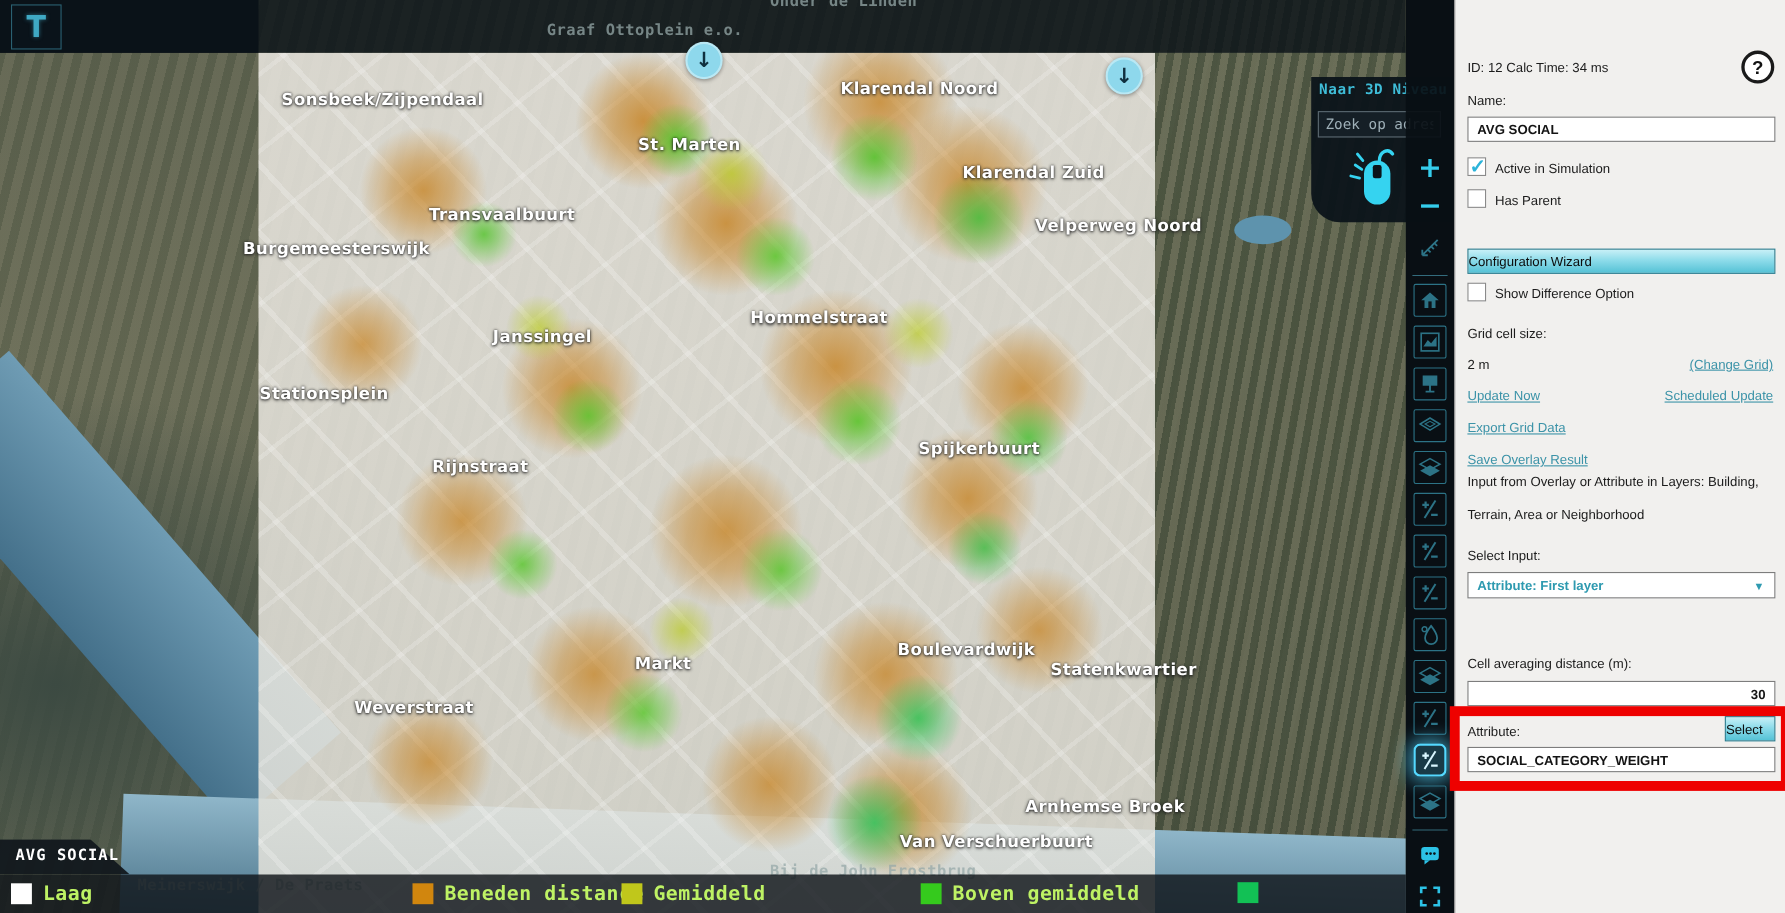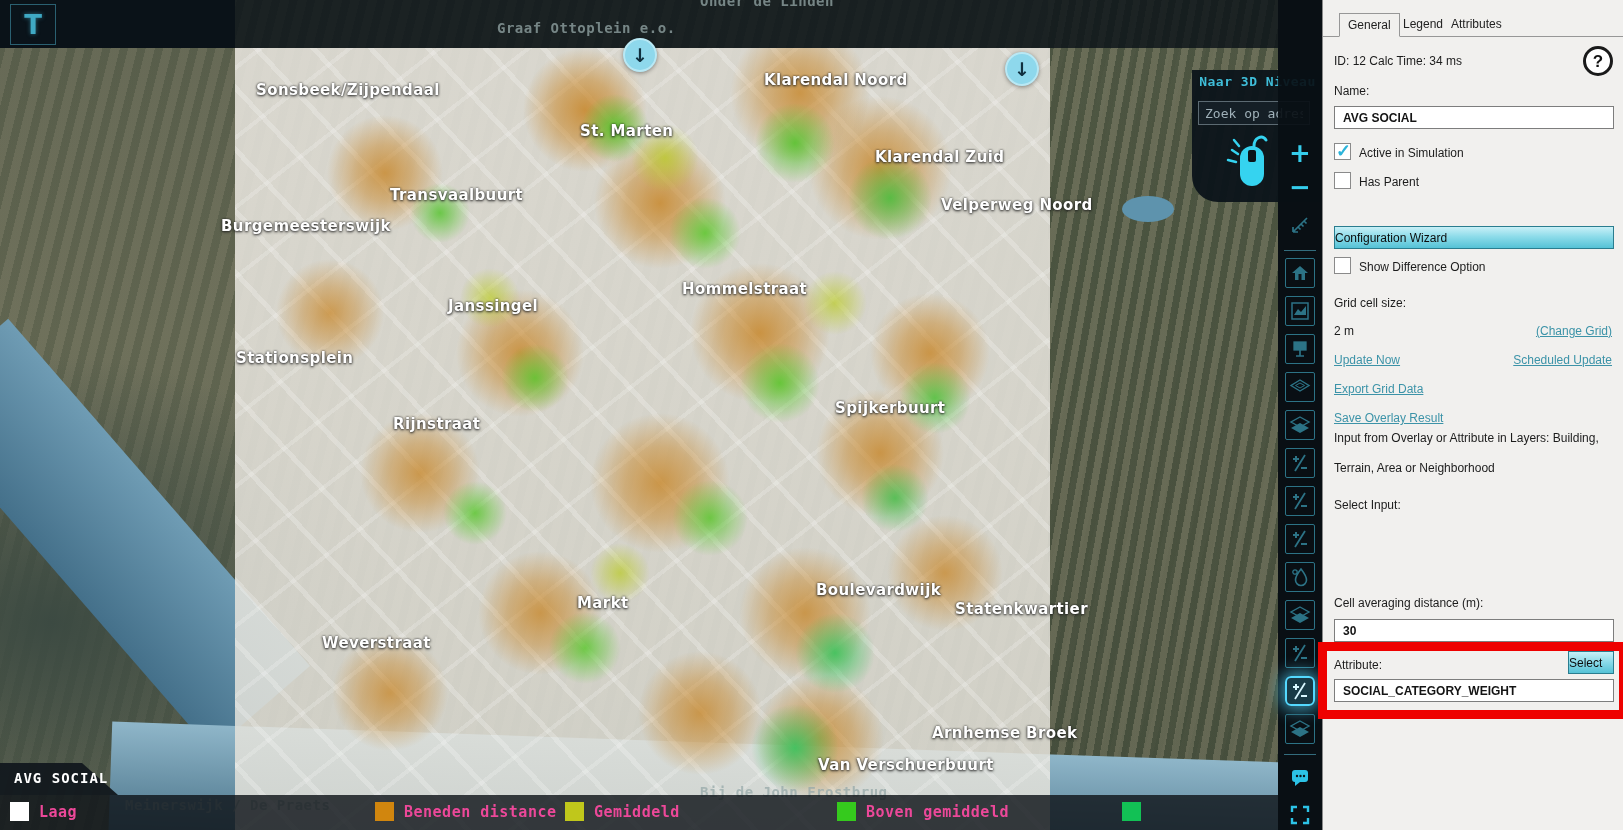--- a/index.html
+++ b/index.html
@@ -117,22 +117,22 @@
   #legend-tab { position:absolute; left:0; top:763px; width:118px; height:32px;
        background:rgba(18,24,29,.95);
        clip-path:polygon(0 0, 82px 0, 118px 32px, 0 32px); }
   #legend-title { position:absolute; left:14px; top:770px; color:#fff;
        font-family:"DejaVu Sans Mono", monospace; font-size:14px; font-weight:bold;
        letter-spacing:1px; }
   #legend-bar { position:absolute; left:0; top:795px; width:1278px; height:35px;
        background:rgba(16,21,26,.82); }
   .legend-item { position:absolute; top:802px; display:flex; align-items:center; gap:10px; }
   .legend-sq { width:19px; height:19px; }
-  .legend-lbl { color:#ec4899; font-family:"DejaVu Sans Mono", monospace;
-                font-size:15px; font-weight:bold; letter-spacing:.5px; white-space:nowrap; }
+  .legend-lbl { color:#bef264; font-family:"DejaVu Sans Mono", monospace;
+                font-size:18px; font-weight:bold; letter-spacing:.5px; white-space:nowrap; }
 
   
   #panel { position:absolute; left:1322px; top:0; width:301px; height:830px;
            background:#f1f0ee; border-left:1px solid #8a8a8a; font-size:12px; color:#1c1c1c; }
   .tabbar { position:absolute; left:0; top:13px; width:301px; height:24px;
             border-bottom:1px solid #979797; }
   .tab { position:absolute; top:0; height:24px; padding:4px 8px 0 8px; font-size:12px;
          color:#222; cursor:pointer; }
   .tab.active { background:#f1f0ee; border:1px solid #979797; border-bottom:1px solid #f1f0ee; }
   .p-label { position:absolute; left:11px; color:#1c1c1c; }
@@ -341,25 +341,20 @@
         <div class="legend-sq" style="background: rgb(53, 202, 29);"></div>
         <div class="legend-lbl">Boven gemiddeld</div>
       </div>
       <div class="legend-item" style="left: 1112px; flex-direction: column;">
         <div class="legend-sq" style="background: rgb(18, 193, 85);"></div>
         <div class="legend-lbl">Hoog</div>
       </div>
     </div>
 
   <div id="panel">
-    <div class="tabbar">
-      <div class="tab active" style="left:16px">General</div>
-      <div class="tab" style="left:72px">Legend</div>
-      <div class="tab" style="left:120px">Attributes</div>
-    </div>
     <div class="p-label" style="top:54px">ID: 12 Calc Time: 34 ms</div>
     <div class="help-circle">?</div>
     <div class="p-label" style="top:84px">Name:</div>
     <input class="p-input" style="top: 106px;" value="AVG SOCIAL">
     <div class="cb checked" style="top:143px"></div>
     <div class="cb-lbl" style="top:146px">Active in Simulation</div>
     <div class="cb" style="top:172px"></div>
     <div class="cb-lbl" style="top:175px">Has Parent</div>
     <div class="cyan-btn" style="left:11px; top:226px; width:280px; height:23px; line-height:22px;">Configuration Wizard</div>
     <div class="cb" style="top:257px"></div>
@@ -367,22 +362,26 @@
     <div class="p-label" style="top:296px">Grid cell size:</div>
     <div class="p-label" style="top:324px">2 m</div>
     <div class="p-link" style="right:11px; top:324px">(Change Grid)</div>
     <div class="p-link" style="left:11px; top:353px">Update Now</div>
     <div class="p-link" style="right:11px; top:353px">Scheduled Update</div>
     <div class="p-link" style="left:11px; top:382px">Export Grid Data</div>
     <div class="p-link" style="left:11px; top:411px">Save Overlay Result</div>
     <div class="p-label" style="top:431px">Input from Overlay or Attribute in Layers: Building,</div>
     <div class="p-label" style="top:461px">Terrain, Area or Neighborhood</div>
     <div class="p-label" style="top:498px">Select Input:</div>
+    <div class="p-select" style="top:520px">
+      <span>Attribute: First layer</span>
+      <span class="caret">▼</span>
+    </div>
     <div class="p-label" style="top:596px">Cell averaging distance (m):</div>
-    <input class="p-input" style="top: 619px;" value="30">
+    <input class="p-input" style="top: 619px; text-align: right;" value="30">
     <div class="p-label" style="top:658px">Attribute:</div>
     <div class="cyan-btn" style="left:245px; top:651px; width:46px; height:23px; line-height:22px;">Select</div>
     <input class="p-input" style="top: 679px;" value="SOCIAL_CATEGORY_WEIGHT">
   </div>
 
   <div id="red-box"></div>
 
 </div>
 
 </body></html>

